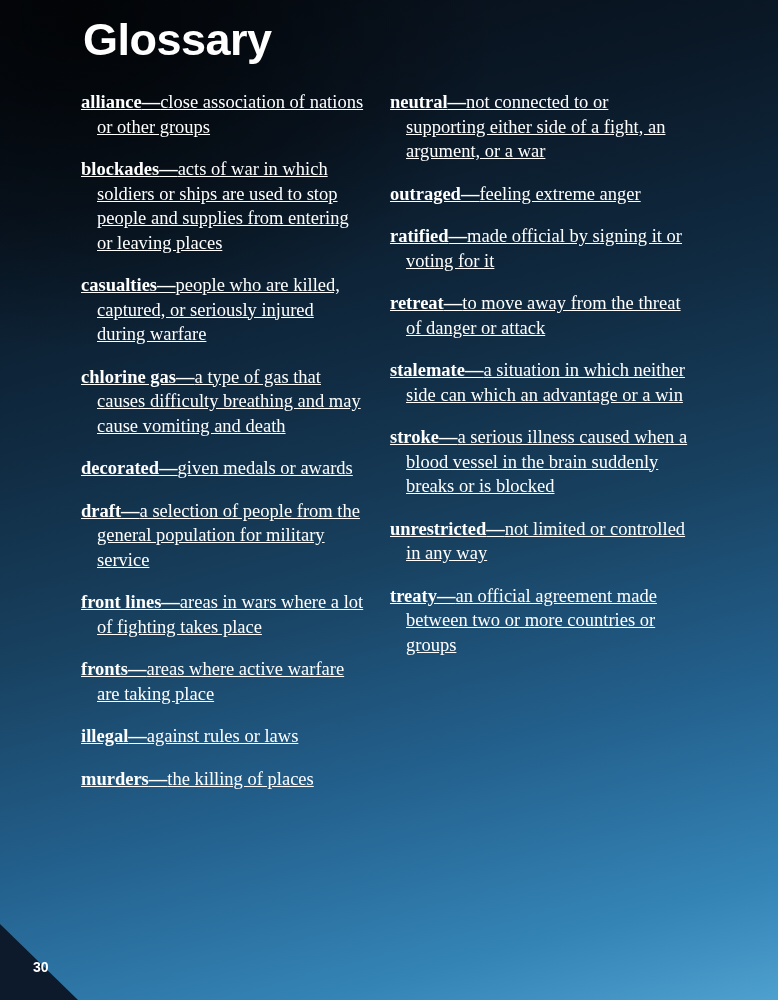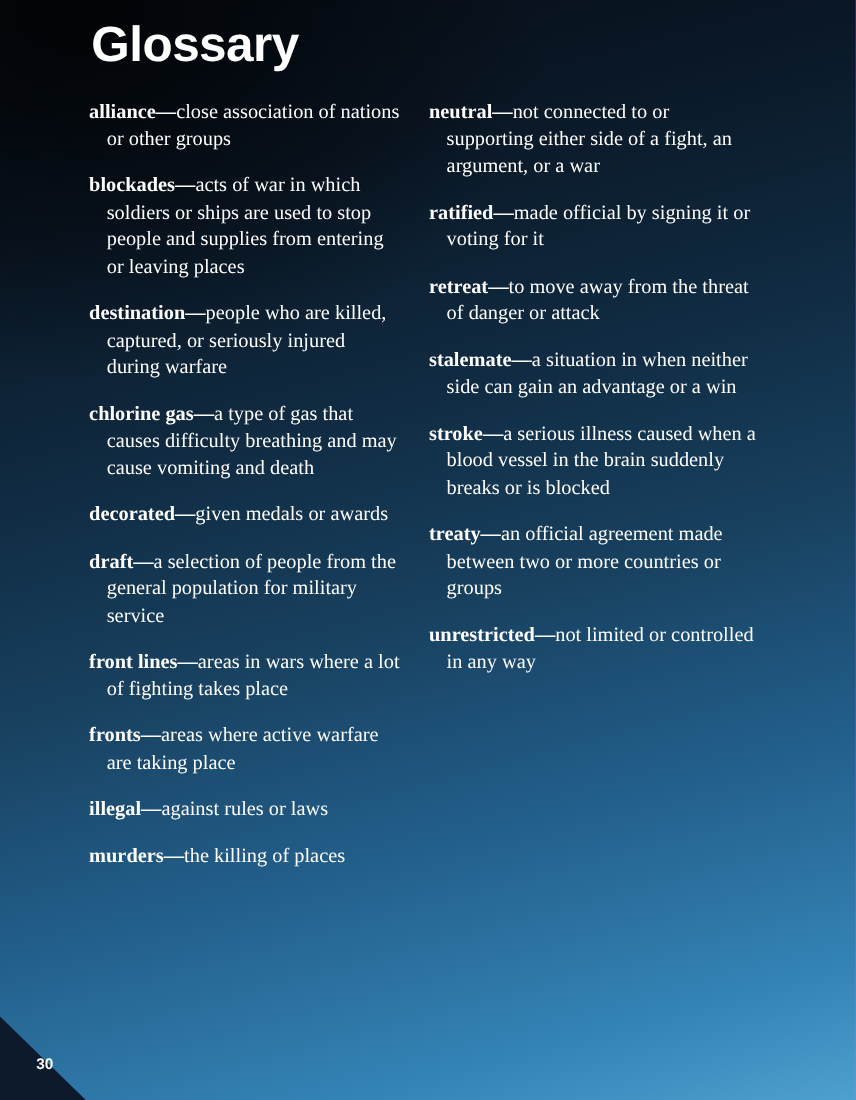--- a/index.html
+++ b/index.html
@@ -52,20 +52,21 @@
     font-size: 45px;
     letter-spacing: -0.5px;
     color: #ffffff;
   }
   .columns {
     position: absolute;
     left: 0;
     top: 90px;
     width: 648px;
     display: flex;
+    text-decoration: underline;
   }
   .col {
     box-sizing: border-box;
   }
   .col-left {
     width: 390px;
     padding-left: 81px;
     padding-right: 24px;
   }
   .col-right {
@@ -131,21 +132,21 @@
     <div class="columns">
 
       <div class="col col-left">
         <p class="entry">
           <span class="term">alliance</span><span class="dash">—</span><span class="def">close association of nations or other groups</span>
         </p>
         <p class="entry">
           <span class="term">blockades</span><span class="dash">—</span><span class="def">acts of war in which soldiers or ships are used to stop people and supplies from entering or leaving places</span>
         </p>
         <p class="entry">
-          <span class="term">destination</span><span class="dash">—</span><span class="def">people who are killed, captured, or seriously injured during warfare</span>
+          <span class="term">casualties</span><span class="dash">—</span><span class="def">people who are killed, captured, or seriously injured during warfare</span>
         </p>
         <p class="entry">
           <span class="term">chlorine gas</span><span class="dash">—</span><span class="def">a type of gas that causes difficulty breathing and may cause vomiting and death</span>
         </p>
         <p class="entry">
           <span class="term">decorated</span><span class="dash">—</span><span class="def">given medals or awards</span>
         </p>
         <p class="entry">
           <span class="term">draft</span><span class="dash">—</span><span class="def">a selection of people from the general population for military service</span>
         </p>
@@ -162,36 +163,39 @@
           <span class="term">murders</span><span class="dash">—</span><span class="def">the killing of places</span>
         </p>
       </div>
 
       <div class="col col-right">
         <div class="col-right-inner">
           <p class="entry">
             <span class="term">neutral</span><span class="dash">—</span><span class="def">not connected to or supporting either side of a fight, an argument, or a war</span>
           </p>
           <p class="entry">
+            <span class="term">outraged</span><span class="dash">—</span><span class="def">feeling extreme anger</span>
+          </p>
+          <p class="entry">
             <span class="term">ratified</span><span class="dash">—</span><span class="def">made official by signing it or voting for it</span>
           </p>
           <p class="entry">
             <span class="term">retreat</span><span class="dash">—</span><span class="def">to move away from the threat of danger or attack</span>
           </p>
           <p class="entry">
-            <span class="term">stalemate</span><span class="dash">—</span><span class="def">a situation in when neither side can gain an advantage or a win</span>
+            <span class="term">stalemate</span><span class="dash">—</span><span class="def">a situation in which neither side can which an advantage or a win</span>
           </p>
           <p class="entry">
             <span class="term">stroke</span><span class="dash">—</span><span class="def">a serious illness caused when a blood vessel in the brain suddenly breaks or is blocked</span>
           </p>
           <p class="entry">
+            <span class="term">unrestricted</span><span class="dash">—</span><span class="def">not limited or controlled in any way</span>
+          </p>
+          <p class="entry">
             <span class="term">treaty</span><span class="dash">—</span><span class="def">an official agreement made between two or more countries or groups</span>
-          </p>
-          <p class="entry">
-            <span class="term">unrestricted</span><span class="dash">—</span><span class="def">not limited or controlled in any way</span>
           </p>
         </div>
       </div>
 
     </div>
   </div>
 
   <div class="corner">
     <svg width="120" height="96" viewBox="0 0 120 96" xmlns="http://www.w3.org/2000/svg">
       <polygon points="0,22 0,96 120,96 66,96 0,22" fill="#0c1a2b"></polygon>

